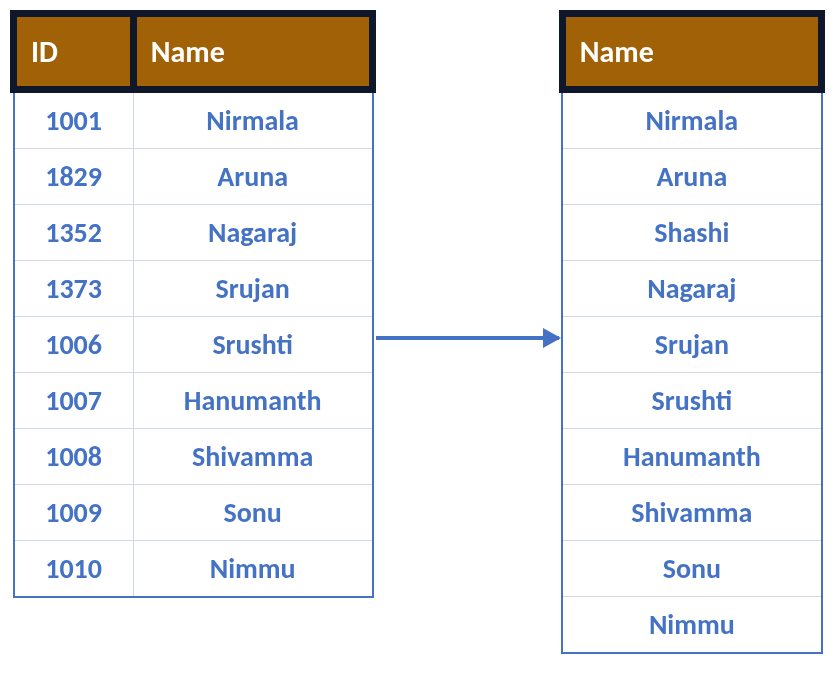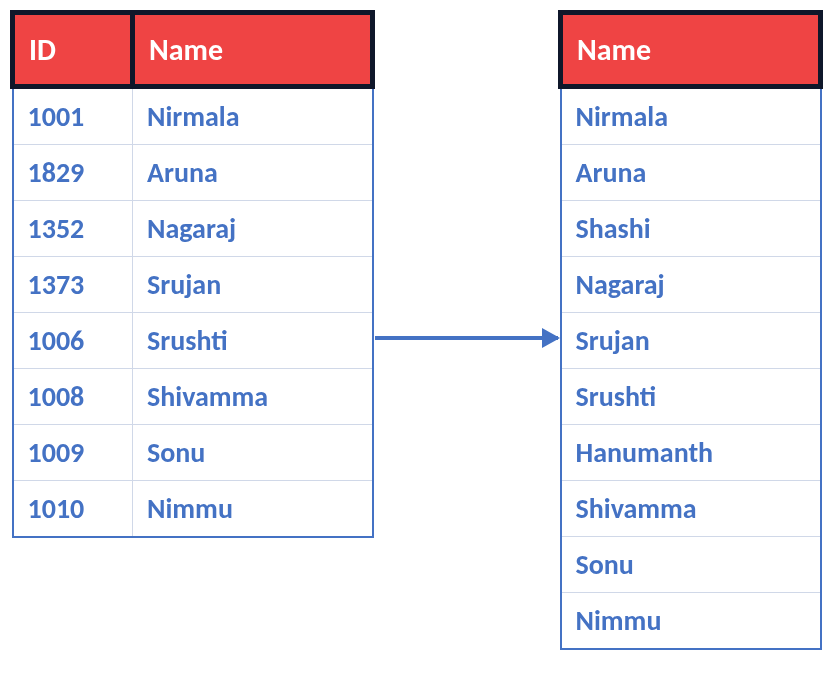--- a/index.html
+++ b/index.html
@@ -23,34 +23,34 @@
       gap: 0;
       position: relative;
     }
     
     .table {
       border-collapse: collapse;
       background: #ffffff;
     }
     
     .table th {
-      background: #ef4444;
+      background: #a16207;
       color: #ffffff;
       font-weight: bold;
       font-size: 30px;
       text-align: left;
       padding: 16px 14px;
-      border: 5px solid #0f172a;
+      border: 7px solid #0f172a;
     }
     
     .table td {
       color: #4472c4;
       font-weight: bold;
       font-size: 28px;
-      text-align: left;
+      text-align: center;
       padding: 10px 14px;
       border: 1px solid #d0d8e8;
       background: #ffffff;
     }
     
     .table-left {
       border: 2px solid #4472c4;
     }
     
     .table-left th:first-child {
@@ -127,20 +127,24 @@
       </tr>
       <tr>
         <td>1373</td>
         <td>Srujan</td>
       </tr>
       <tr>
         <td>1006</td>
         <td>Srushti</td>
       </tr>
       <tr>
+        <td>1007</td>
+        <td>Hanumanth</td>
+      </tr>
+      <tr>
         <td>1008</td>
         <td>Shivamma</td>
       </tr>
       <tr>
         <td>1009</td>
         <td>Sonu</td>
       </tr>
       <tr>
         <td>1010</td>
         <td>Nimmu</td>

